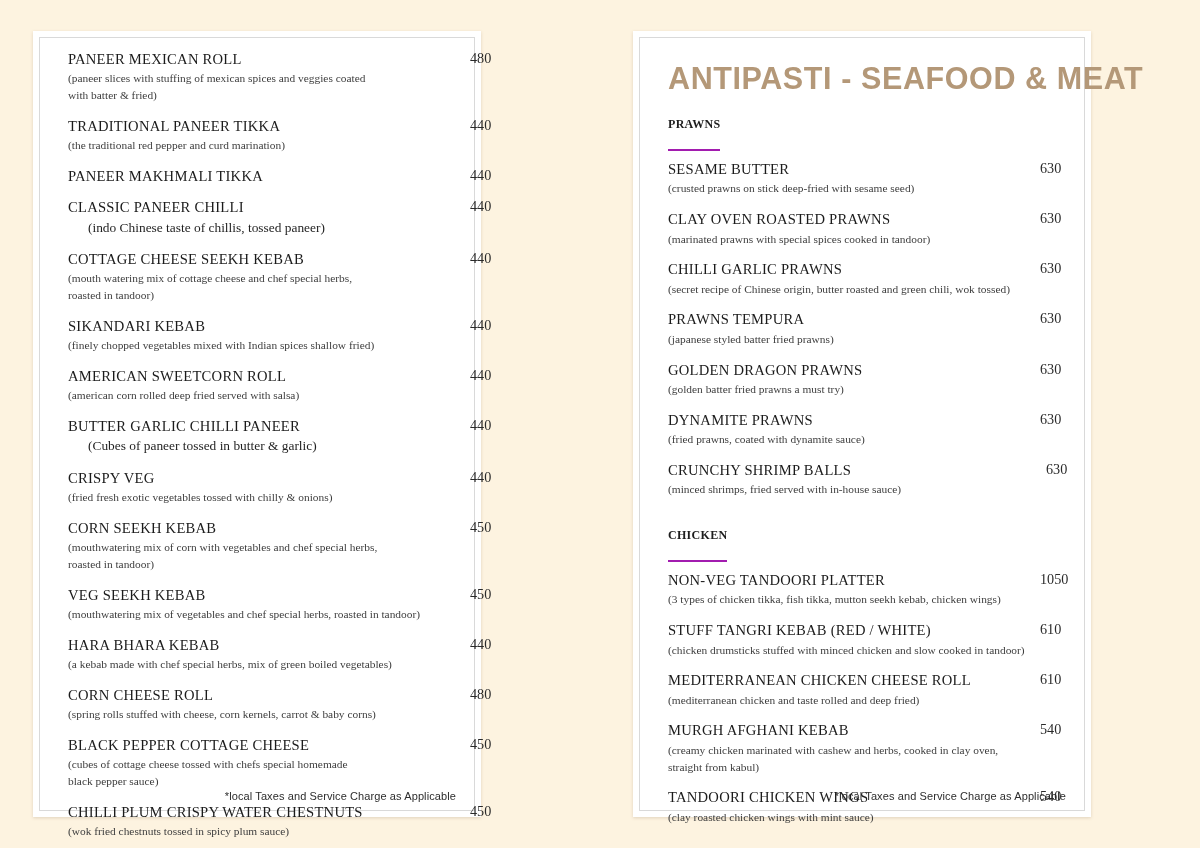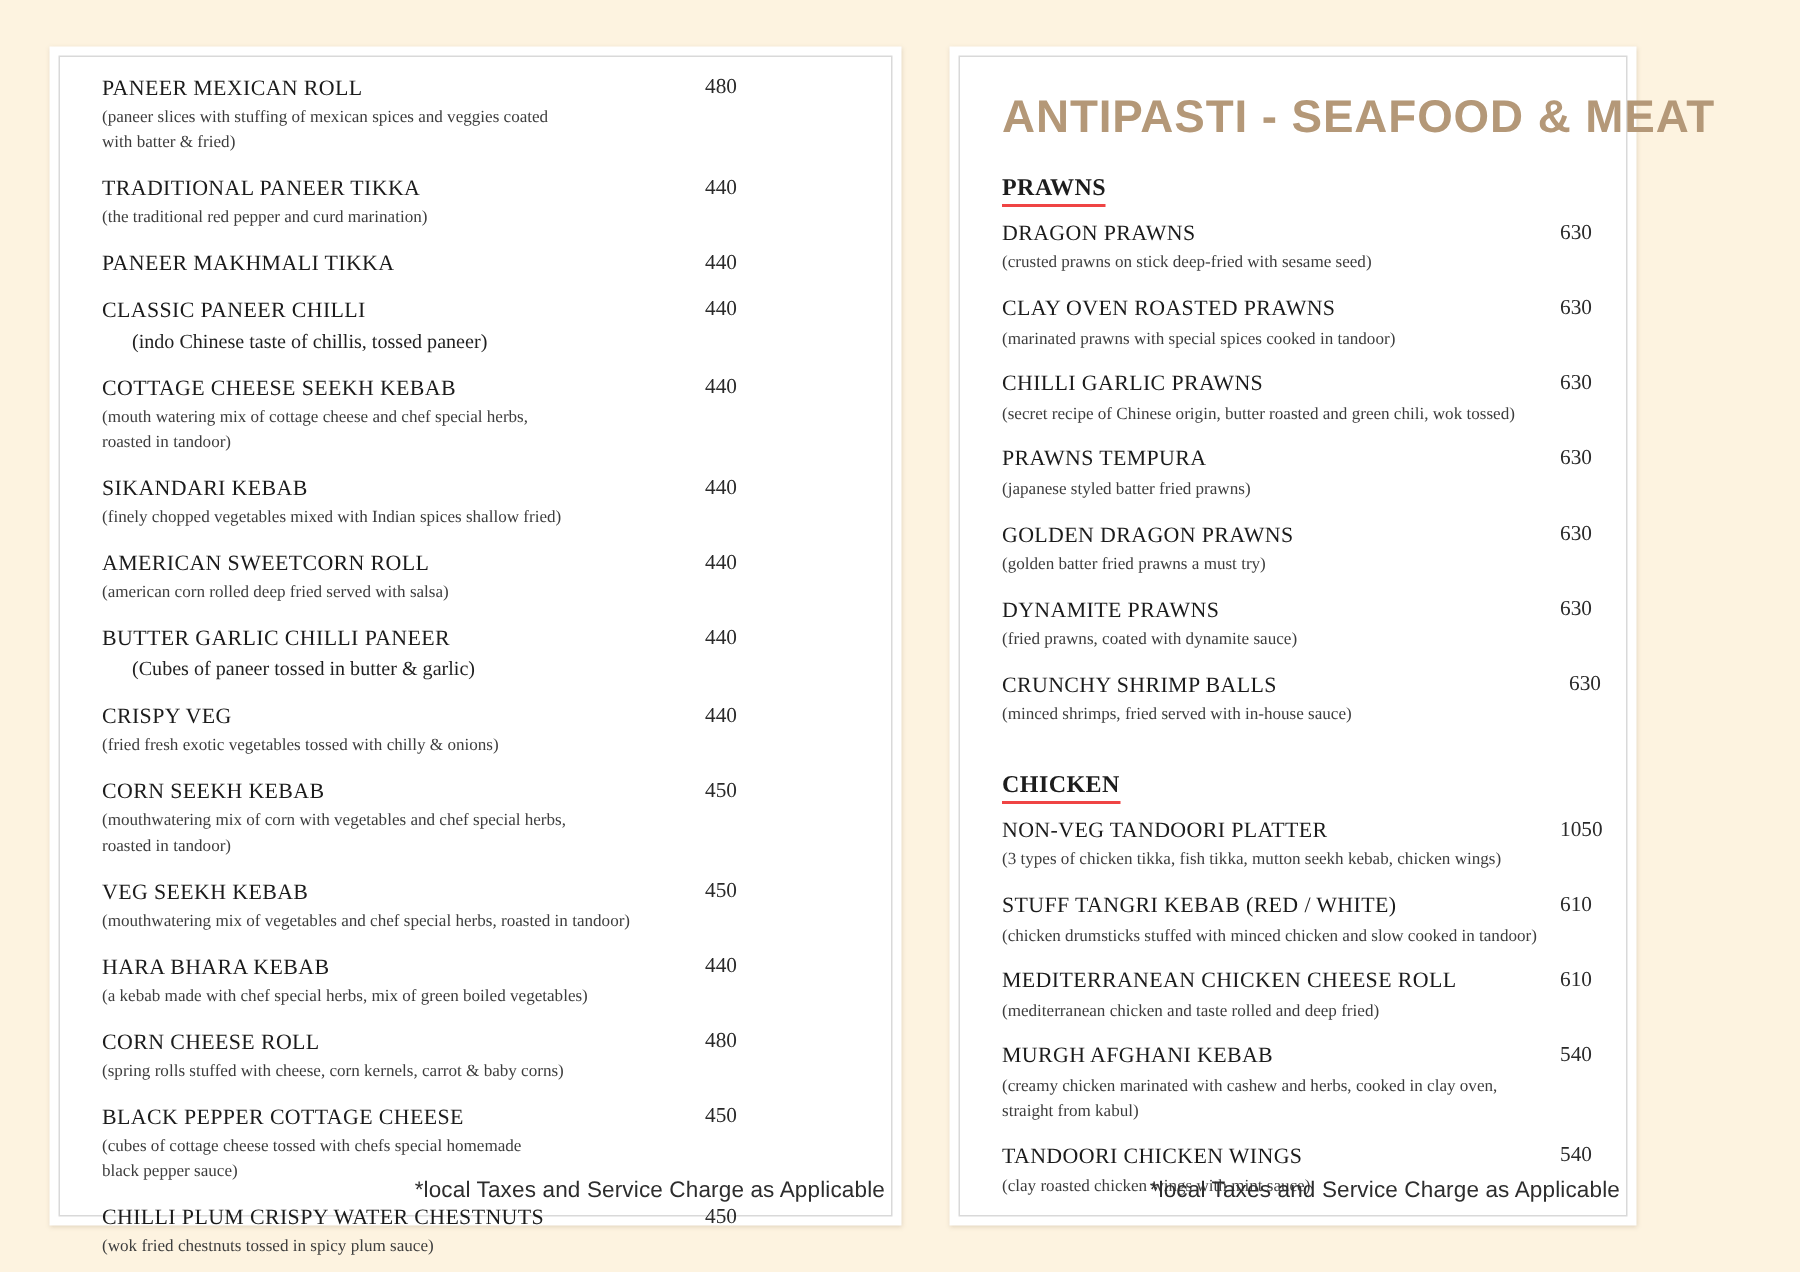--- a/index.html
+++ b/index.html
@@ -20,21 +20,21 @@
 
   
   .page {
     position: absolute;
     top: 31px;
     height: 786px;
     background: #ffffff;
     padding: 6px;
     box-shadow: 0 1px 3px rgba(150,130,100,0.28);
   }
-  .page.left  { left: 33px;  width: 568px; }
+  .page.left  { left: 33px;  width: 448px; }
   .page.right { left: 633px; width: 458px; }
 
   .page-inner {
     position: relative;
     width: 100%; height: 100%;
     border: 1px solid #d9d9d9;
     background: #ffffff;
     padding: 12px 14px 10px 14px;
   }
 
@@ -46,27 +46,27 @@
     letter-spacing: 0.6px;
     color: #b49878;
     margin: 11px 0 4px 14px;
     white-space: nowrap;
   }
 
   
   .cat-heading {
     font-family: "Liberation Serif", serif;
     font-weight: bold;
-    font-size: 16px;
+    font-size: 12px;
     color: #1d1d1d;
     letter-spacing: 0.3px;
     margin: 17px 0 9px 14px;
     display: inline-block;
-    border-bottom: 2px solid #ef4444;
-    padding-bottom: 1px;
+    border-bottom: 2px solid #a21caf;
+    padding-bottom: 17px;
   }
   .cat-heading.tight { }
 
   
   .items { margin: 0; padding: 0; }
   .item {
     position: relative;
     margin: 0 0 13px 0;
     padding: 0 0 0 14px;
   }
@@ -102,24 +102,24 @@
   
   .item.big-desc .desc { font-size: 13.4px; color: #1f1f1f; line-height: 1.35; margin-left: 20px; }
 
   .page.left  .item .price { left: 416px; }
   .page.right .item .price { left: 386px; }
   .page.right .item.shift .price { left: 392px; }
 
   
   .footnote {
     position: absolute;
-    right: 4px;
+    right: 18px;
     bottom: 8px;
     font-family: "Liberation Sans", sans-serif;
-    font-size: 15px;
+    font-size: 11px;
     color: #2d2d2d;
     letter-spacing: 0.1px;
     white-space: nowrap;
   }
 </style>
 </head>
 <body>
 
 <div class="spread">
 
@@ -266,21 +266,21 @@
       <div class="footnote">*local Taxes and Service Charge as Applicable</div>
     </div>
   </div>
 
   <div class="page right">
     <div class="page-inner">
       <div class="menu-title">ANTIPASTI - SEAFOOD &amp; MEAT</div>
       <div id="right-categories"><div class="cat-heading">PRAWNS</div><div class="items">
             <div class="item">
               <div class="row">
-                <span class="name">DRAGON PRAWNS</span>
+                <span class="name">SESAME BUTTER</span>
                 <span class="price">630</span>
               </div>
               <div class="desc">
                 <div>(crusted prawns on stick deep-fried with sesame seed)</div>
               </div>
             </div>
             <div class="item">
               <div class="row">
                 <span class="name">CLAY OVEN ROASTED PRAWNS</span>
                 <span class="price">630</span>

